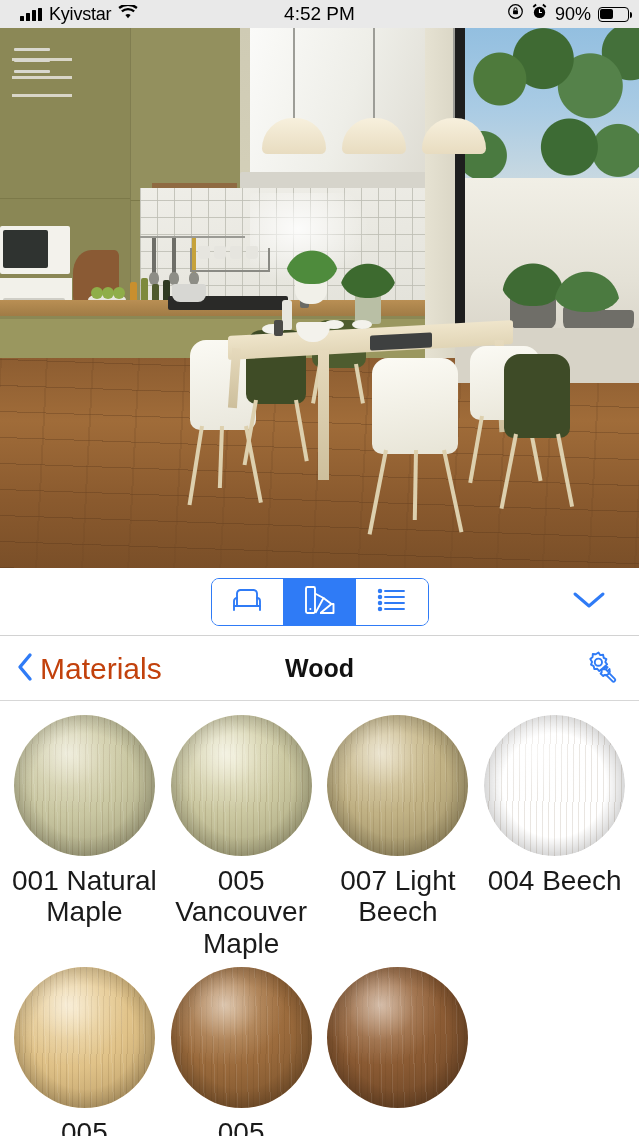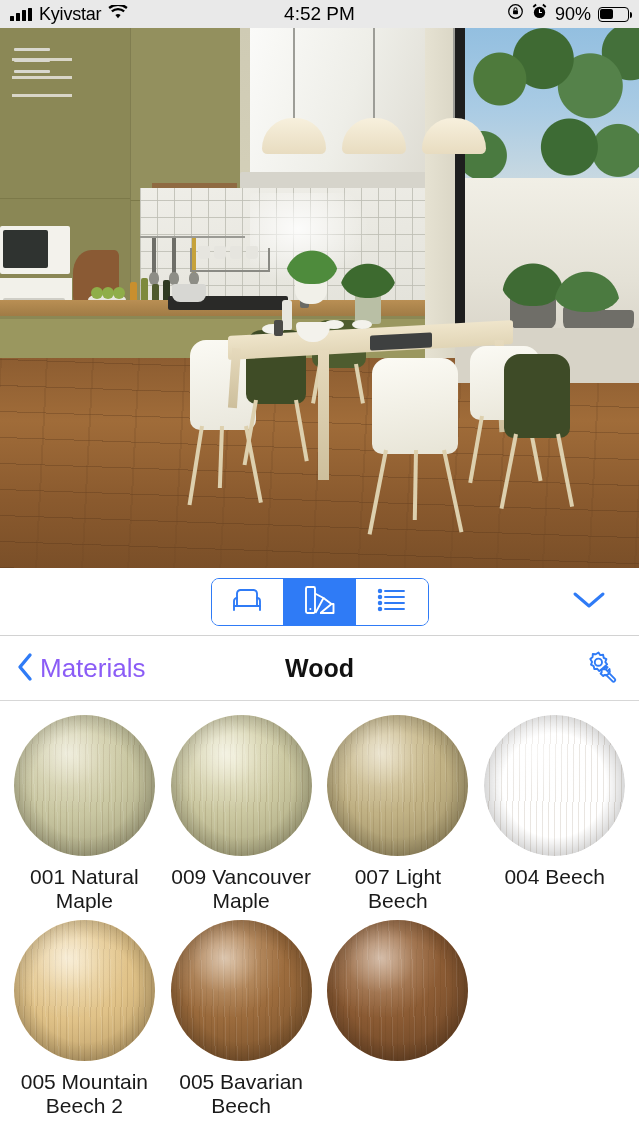--- a/index.html
+++ b/index.html
@@ -11,21 +11,21 @@
   }
   .phone { position: relative; width: 639px; height: 1136px; background:#fff; }
 
   
   .statusbar {
     position: absolute; top:0; left:0; width:639px; height:28px;
     background:#e9e9e9;
     display:flex; align-items:center;
     font-size:19px; color:#000; z-index:40;
   }
-  .sb-left { display:flex; align-items:center; gap:7px; padding-left:10px; width:33%; }
+  .sb-left { display:flex; align-items:center; gap:7px; padding-left:20px; width:33%; }
   .sb-center { width:34%; display:flex; justify-content:center; align-items:center; }
   .sb-right { width:33%; display:flex; justify-content:flex-end; align-items:center; gap:7px; padding-right:10px; }
   .sb-carrier { font-size:18px; letter-spacing:-0.2px; }
   .sb-time { font-size:19px; font-weight:400; }
   .signal { display:flex; align-items:flex-end; gap:2px; height:13px; }
   .signal i { display:block; width:4px; background:#000; border-radius:0.5px; }
   .signal i:nth-child(1){height:5px}
   .signal i:nth-child(2){height:8px}
   .signal i:nth-child(3){height:11px}
   .signal i:nth-child(4){height:13px}
@@ -156,21 +156,21 @@
     width:40px; height:40px; display:flex; align-items:center; justify-content:center; cursor:pointer;
   }
 
   
   .navbar {
     position:absolute; top:637px; left:0; width:639px; height:64px;
     background:#fff; display:flex; align-items:center;
     border-bottom:1px solid #d7d7d7;
   }
   .nav-back { display:flex; align-items:center; gap:6px; padding-left:16px; cursor:pointer; }
-  .nav-back-label { color:#8b5cf6; font-size:26px; }
+  .nav-back-label { color:#c2410c; font-size:30px; }
   .nav-title {
     position:absolute; left:0; right:0; text-align:center;
     font-size:25px; font-weight:bold; color:#111; pointer-events:none;
   }
   .nav-gear { position:absolute; right:18px; top:50%; transform:translateY(-50%); cursor:pointer; }
 
   
   .grid-wrap { position:absolute; top:701px; left:0; width:639px; height:435px; background:#fff; overflow:hidden; }
   .grid { display:grid; grid-template-columns:repeat(4,1fr); padding:14px 6px 0 6px; }
   .cell { display:flex; flex-direction:column; align-items:center; cursor:pointer; padding-bottom:8px; }
@@ -181,21 +181,21 @@
     position:absolute; inset:0; border-radius:50%;
     background-image: repeating-linear-gradient(91deg, rgba(90,60,25,.13) 0 1px, rgba(255,255,255,0) 1px 6px),
                       repeating-linear-gradient(88deg, rgba(255,255,255,.10) 0 1px, rgba(255,255,255,0) 1px 11px);
   }
   .sphere .shade3d {
     position:absolute; inset:0; border-radius:50%;
     background: radial-gradient(circle at 38% 27%, rgba(255,255,255,.55) 0%, rgba(255,255,255,.12) 26%, rgba(255,255,255,0) 45%),
                 radial-gradient(circle at 50% 50%, rgba(0,0,0,0) 52%, rgba(0,0,0,.30) 88%, rgba(0,0,0,.45) 100%);
   }
   .mat-label {
-    margin-top:9px; font-size:21px; color:#1a1a1a; text-align:center; line-height:1.12; max-width:150px;
+    margin-top:9px; font-size:28px; color:#1a1a1a; text-align:center; line-height:1.12; max-width:150px;
   }
 </style>
 </head>
 <body>
 
 <div class="phone">
 
   <div class="statusbar">
     <div class="sb-left">
       <span class="signal">
@@ -474,21 +474,21 @@
             <div class="grain"></div>
             <div class="shade3d"></div>
           </div>
           <div class="mat-label">001 Natural Maple</div>
         </div>
         <div class="cell">
           <div class="sphere" style="background: radial-gradient(circle at 42% 30%, rgb(232, 229, 196) 0%, rgb(202, 199, 160) 46%, rgb(157, 154, 114) 100%);">
             <div class="grain"></div>
             <div class="shade3d"></div>
           </div>
-          <div class="mat-label">009 Vancouver Maple</div>
+          <div class="mat-label">005 Vancouver Maple</div>
         </div>
         <div class="cell">
           <div class="sphere" style="background: radial-gradient(circle at 42% 30%, rgb(214, 199, 154) 0%, rgb(192, 177, 132) 46%, rgb(143, 130, 89) 100%);">
             <div class="grain"></div>
             <div class="shade3d"></div>
           </div>
           <div class="mat-label">007 Light Beech</div>
         </div>
         <div class="cell">
           <div class="sphere">

